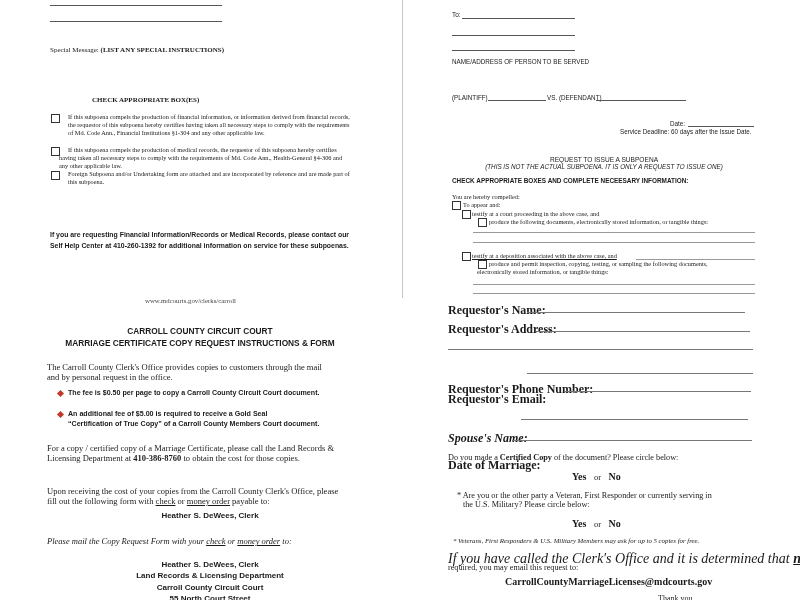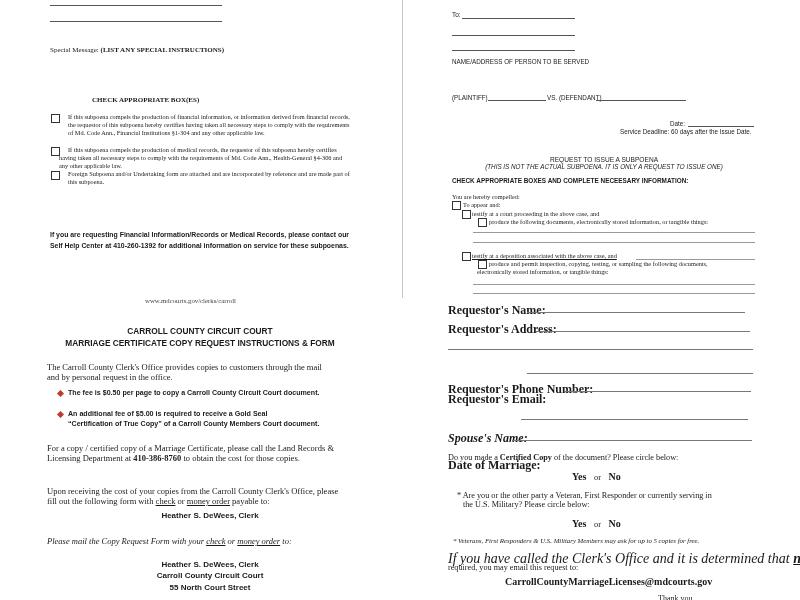--- a/index.html
+++ b/index.html
@@ -118,20 +118,21 @@
   </div>
 
   <div class="abs sans b" style="left:0; top:511px; width:420px; text-align:center; font-size:8px;">Heather S. DeWees, Clerk</div>
 
   <div class="body-text" style="left:47px; top:536px; white-space:nowrap;font-style:italic;">
     <span>Please mail the Copy Request Form with your </span><span class="u">check</span><span> or </span><span class="u">money order</span><span> to:</span>
   </div>
 
   <div class="abs sans b" style="left:0; top:559px; width:420px; text-align:center; font-size:8px; line-height:11.3px;">
     <div>Heather S. DeWees, Clerk</div>
+    <div>Land Records &amp; Licensing Department</div>
     <div>Carroll County Circuit Court</div>
     <div>55 North Court Street</div>
   </div>
 </div>
 
 <div>
   <div class="field-label" style="left:448px; top:303px;">Requestor's Name:</div>
   <div class="line" style="left:527px; top:312px; width:218px; border-color:#777;"></div>
 
   <div class="field-label" style="left:448px; top:322px;">Requestor's Address:</div>

